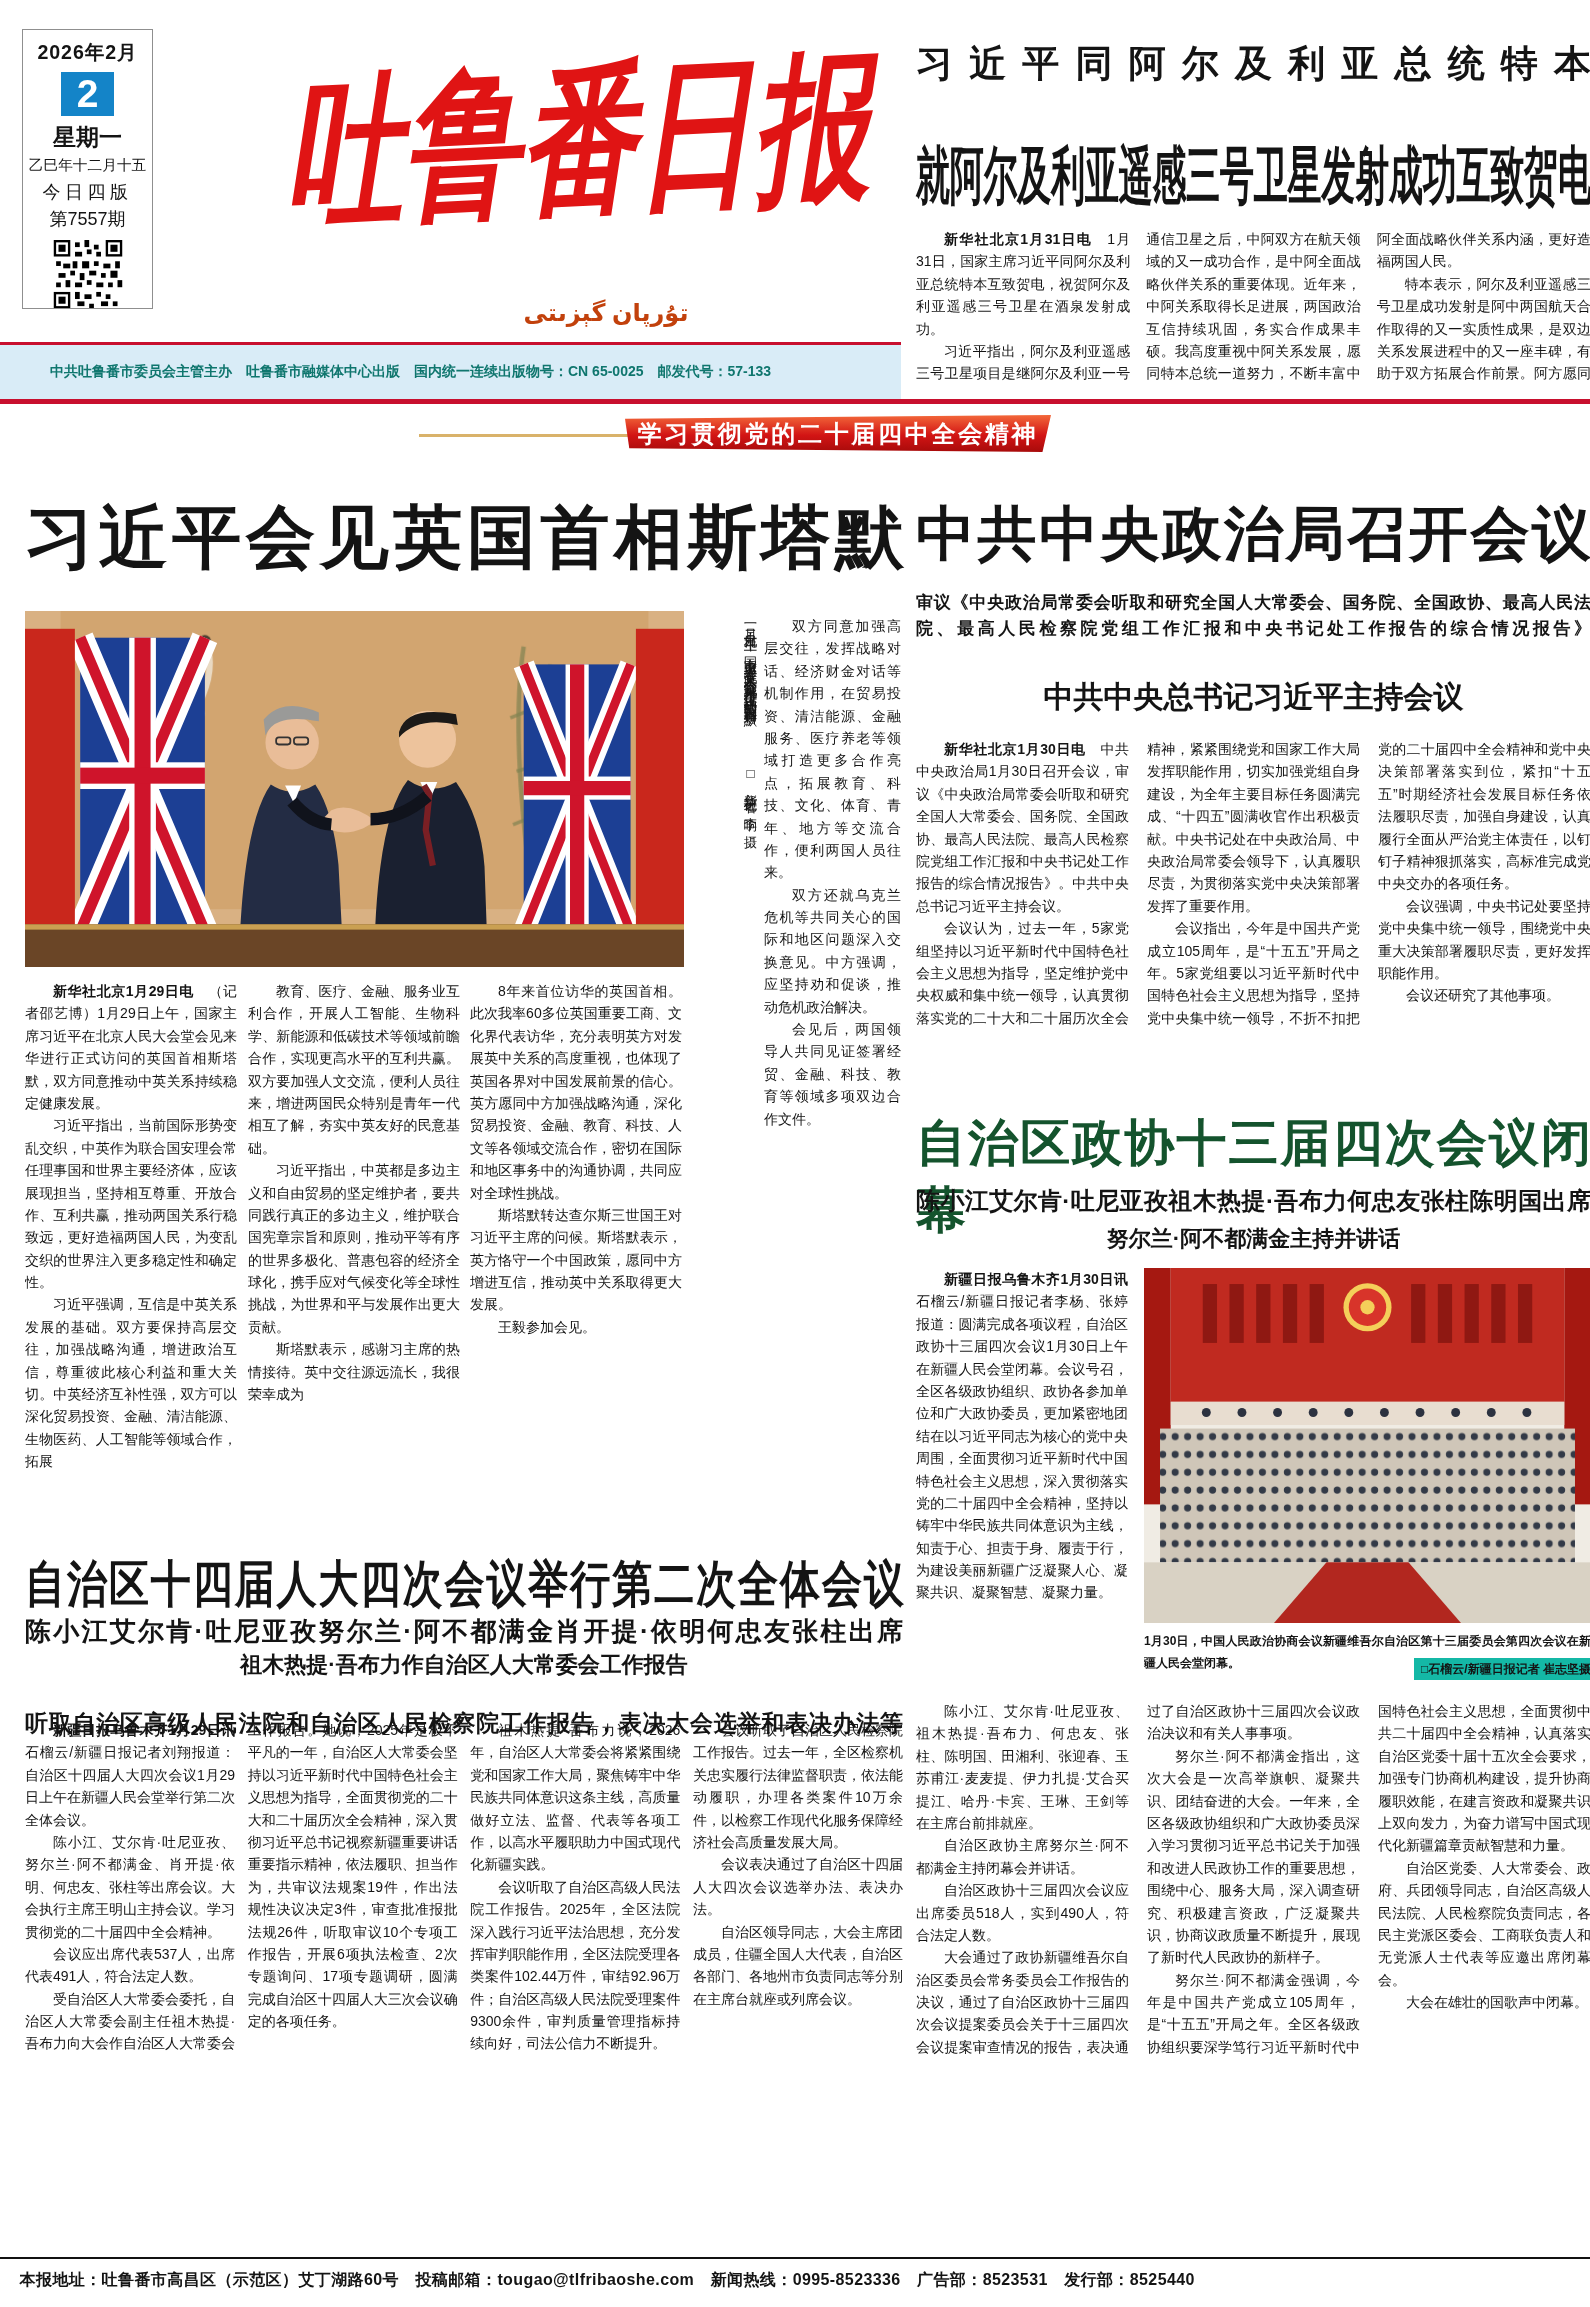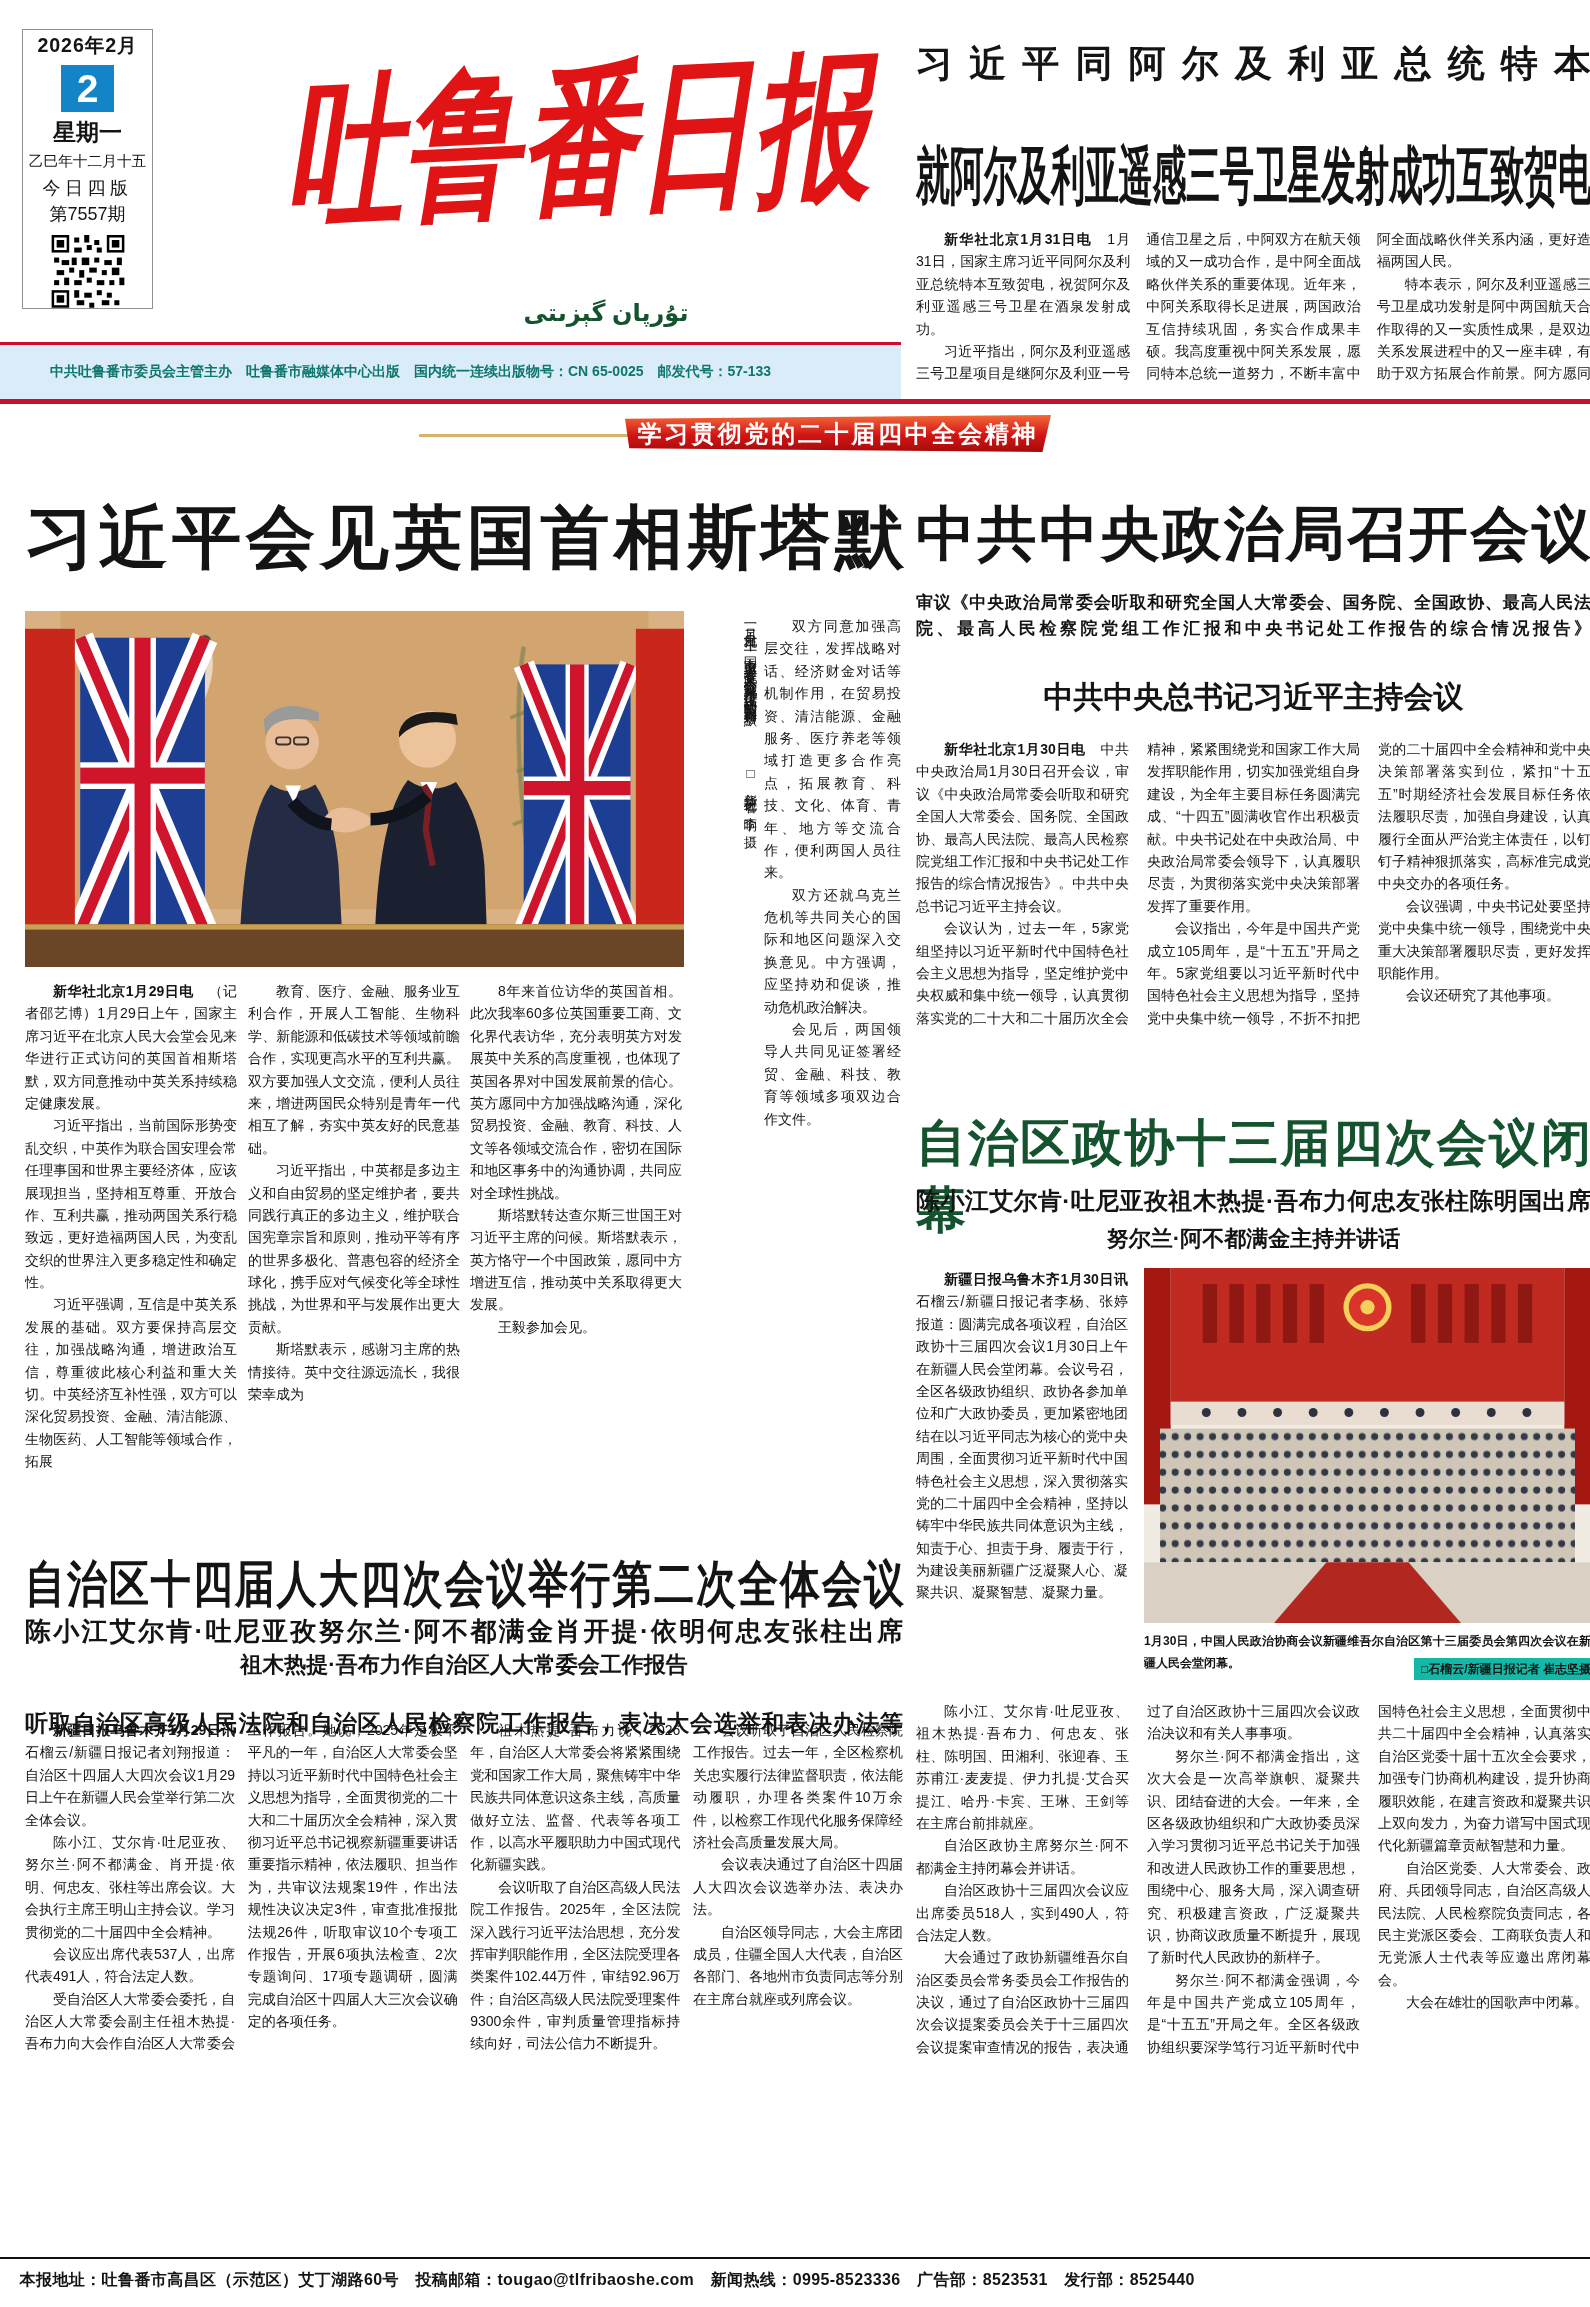--- a/index.html
+++ b/index.html
@@ -7,35 +7,35 @@
         font-family:"Liberation Sans","DejaVu Sans",sans-serif;color:#141414;}
   .abs{position:absolute;}
   .jl{text-align:justify;text-align-last:justify;}
   .hei{font-family:"Liberation Sans","DejaVu Sans",sans-serif;}
   .song{font-family:"Liberation Serif","DejaVu Serif",serif;}
   .bodytext{font-size:14px;line-height:1.6;text-align:justify;overflow:hidden;}
   .bodytext p{margin:0;text-indent:2em;}
   .bodytext b{font-weight:bold;}
   
   #date-box{left:22px;top:29px;width:131px;height:280px;border:1.8px solid #8f8f8f;
-            display:flex;flex-direction:column;align-items:center;padding-top:2px;box-sizing:border-box;}
+            display:flex;flex-direction:column;align-items:center;padding-top:9px;box-sizing:border-box;}
   .db-ym{font-size:19.6px;font-weight:bold;letter-spacing:0.9px;}
   .db-day{width:53px;height:53px;background:#1484c8;color:#fff;font-size:39px;font-weight:bold;
           display:flex;align-items:center;justify-content:center;margin:6.2px 0 5.3px;}
   .db-week{font-size:23px;font-weight:bold;}
   .db-lunar{font-size:14.7px;margin-top:3.6px;}
   .db-pages{font-size:18px;letter-spacing:4.5px;margin-top:4.5px;}
   .db-issue{font-size:18px;margin-top:2.7px;}
   
   #masthead-title{left:283px;top:36px;width:641px;height:267px;overflow:visible;}
   #masthead-title span{display:inline-block;font-family:"DejaVu Serif","Liberation Serif",serif;
       font-size:162px;line-height:1.45;font-weight:bold;font-style:italic;color:#e01414;
       white-space:nowrap;transform:scaleX(0.72) rotate(-2deg);transform-origin:left top;}
   #masthead-uyghur{left:419px;top:299px;width:374px;text-align:center;font-size:24px;
-      font-weight:bold;color:#14532d;direction:rtl;}
+      font-weight:bold;color:#c2410c;direction:rtl;}
   
   #tr-h1{left:916px;top:39px;width:675px;font-size:37px;font-weight:900;}
   #tr-h2wrap{left:916px;top:134px;width:675px;height:75px;}
   #tr-h2wrap .scale{width:675px;transform:scale(1,1.85);transform-origin:top left;
       font-size:34px;font-weight:900;letter-spacing:-0.9px;}
   #tr-body{left:916px;top:228px;width:675px;height:169px;column-count:3;column-gap:16px;}
   
   #pub-band{left:0;top:342px;width:901px;height:57px;background:#d9ecf7;border-top:3.6px solid #c8102e;
       box-sizing:border-box;display:flex;align-items:center;padding-left:50px;
       font-size:14px;font-weight:bold;color:#0f766e;}

